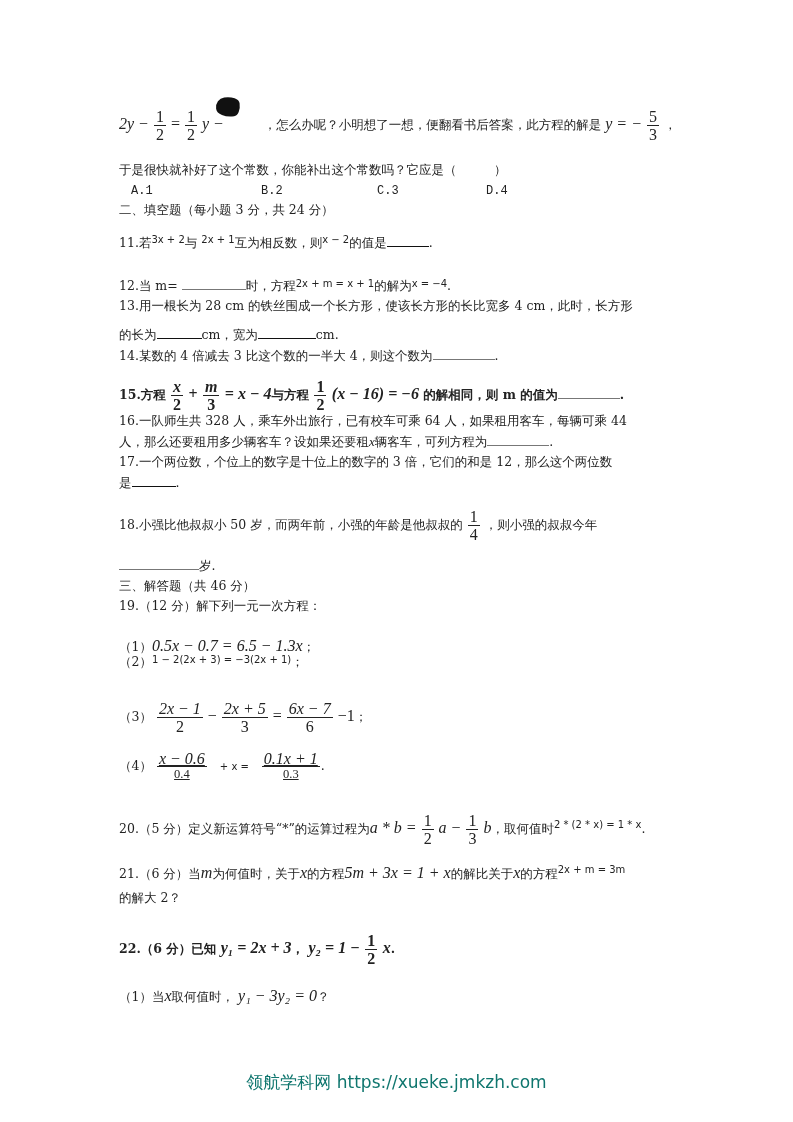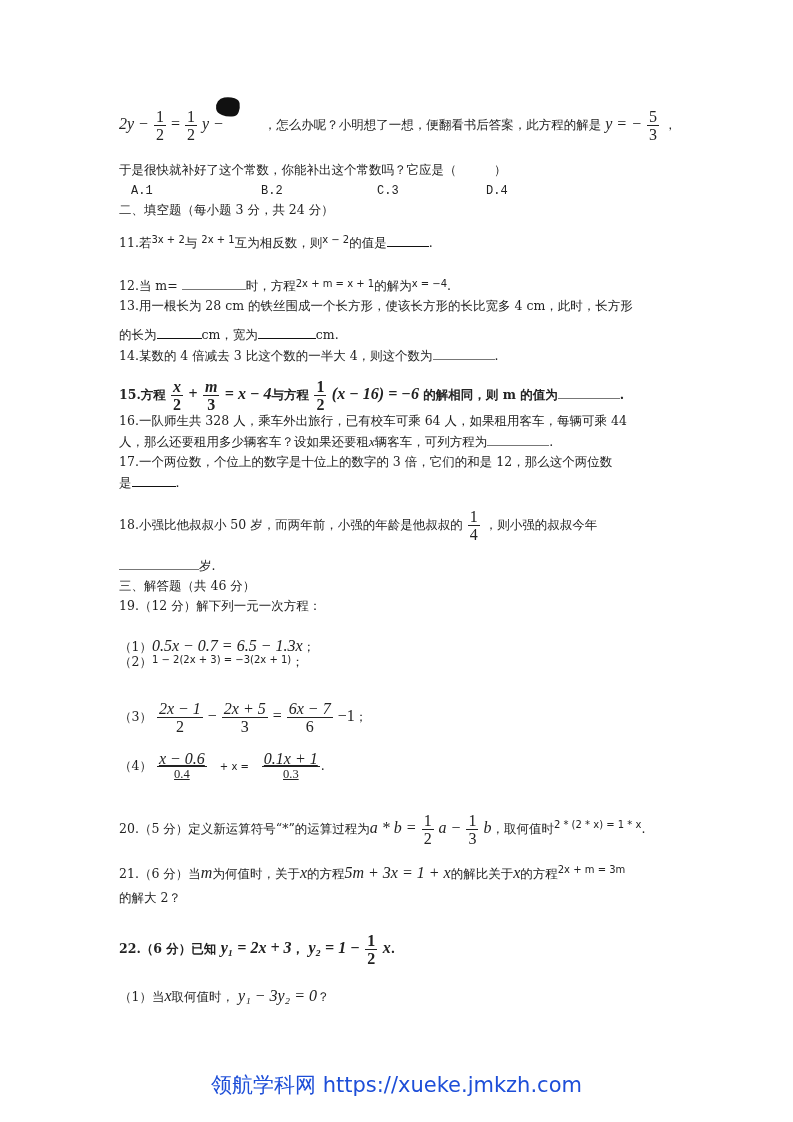--- a/index.html
+++ b/index.html
@@ -12,21 +12,21 @@
   .frac { display:inline-flex; flex-direction:column; align-items:center; vertical-align:middle;
           font-family:"Liberation Serif", serif; font-size:16px; line-height:17px; margin:0 1px; }
   .frac .num { border-bottom:1px solid #222; padding:0 2px; }
   .frac.sm { font-size:12.5px; line-height:14px;text-decoration:underline; }
   .blank { display:inline-block; border-bottom:1px solid #222; height:12px; vertical-align:baseline; }
   .blank.thick { border-bottom:1.5px solid #111; }
   .blank.thin { border-bottom:1px solid #777; }
   .blob { position:absolute; left:216px; top:97px; width:24px; height:20px; background:#111;
           border-radius:40% 60% 30% 70% / 50% 40% 60% 50%; transform:rotate(-8deg); }
   .footer { position:absolute; top:1071px; left:0; width:793px; text-align:center;
-            font-family:"DejaVu Sans", sans-serif; font-size:21px; color:#1d4ed8; }
+            font-family:"DejaVu Sans", sans-serif; font-size:17px; color:#0f766e; }
   .opt { display:inline-block; font-family:"Liberation Mono", monospace; font-size:12px;margin-left:12px; }
 </style>
 </head>
 <body>
 
 <div class="blob"></div>
 <div class="ln" style="top:108px;">
   <span class="mi">2y −</span>
   <span class="frac">
       <span class="num">1</span>

